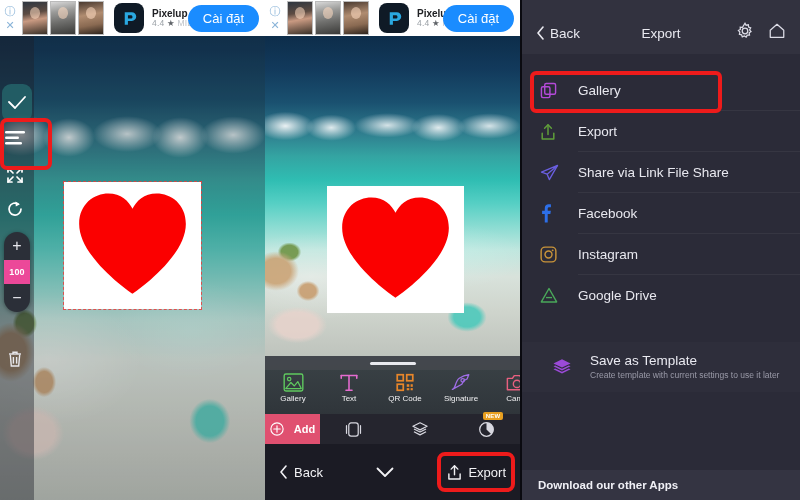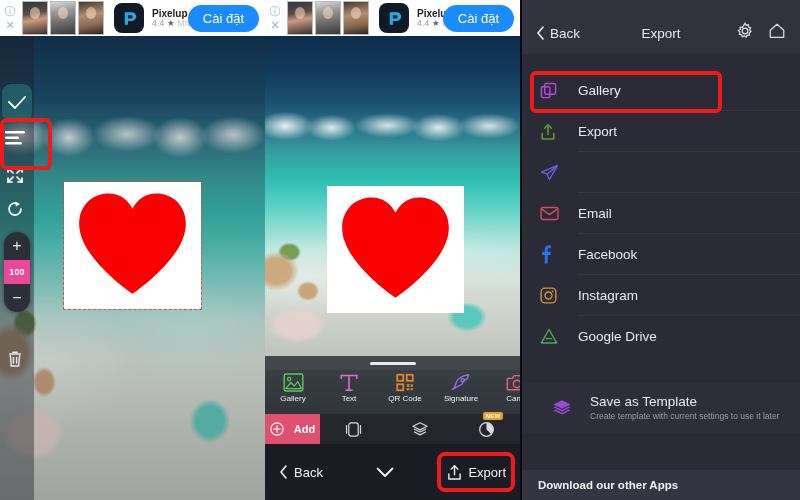--- a/index.html
+++ b/index.html
@@ -537,31 +537,23 @@
 
       <div class="r-row div">
         <div class="r-ico">
           <svg width="19" height="17" viewBox="0 0 20 18">
             <g fill="none" stroke="#6a5fe0" stroke-width="1.4" stroke-linejoin="round">
               <path d="M18.5 1.5 L1.5 8.5 L7.5 10.8 L18.5 1.5 Z"></path>
               <path d="M7.5 10.8 L9.8 16.5 L18.5 1.5"></path>
             </g>
           </svg>
         </div>
-      </div>
-
-      <div class="r-row div">
-        <div class="r-ico">
-          <svg width="19" height="15" viewBox="0 0 20 16">
-            <rect x="1" y="1.6" width="18" height="12.8" rx="2.2" fill="none" stroke="#d0505a" stroke-width="1.5"></rect>
-            <path d="M2.2 3.6 L10 9.2 L17.8 3.6" fill="none" stroke="#d0505a" stroke-width="1.5" stroke-linejoin="round"></path>
-          </svg>
-        </div>
-        <div class="r-lab">Email</div>
-      </div>
+        <div class="r-lab">Share via Link File Share</div>
+      </div>
+
 
       <div class="r-row div">
         <div class="r-ico">
           <svg width="12" height="19" viewBox="0 0 12 20">
             <path d="M7.8 19.5 V10.6 H10.6 L11.1 7.2 H7.8 V5.1 C7.8 4.1 8.1 3.4 9.6 3.4 H11.2 V0.4 C10.9 0.35 9.9 0.25 8.8 0.25 C6.4 0.25 4.7 1.7 4.7 4.7 V7.2 H1.9 V10.6 H4.7 V19.5 Z" fill="#2d6fe8"></path>
           </svg>
         </div>
         <div class="r-lab">Facebook</div>
       </div>
 

